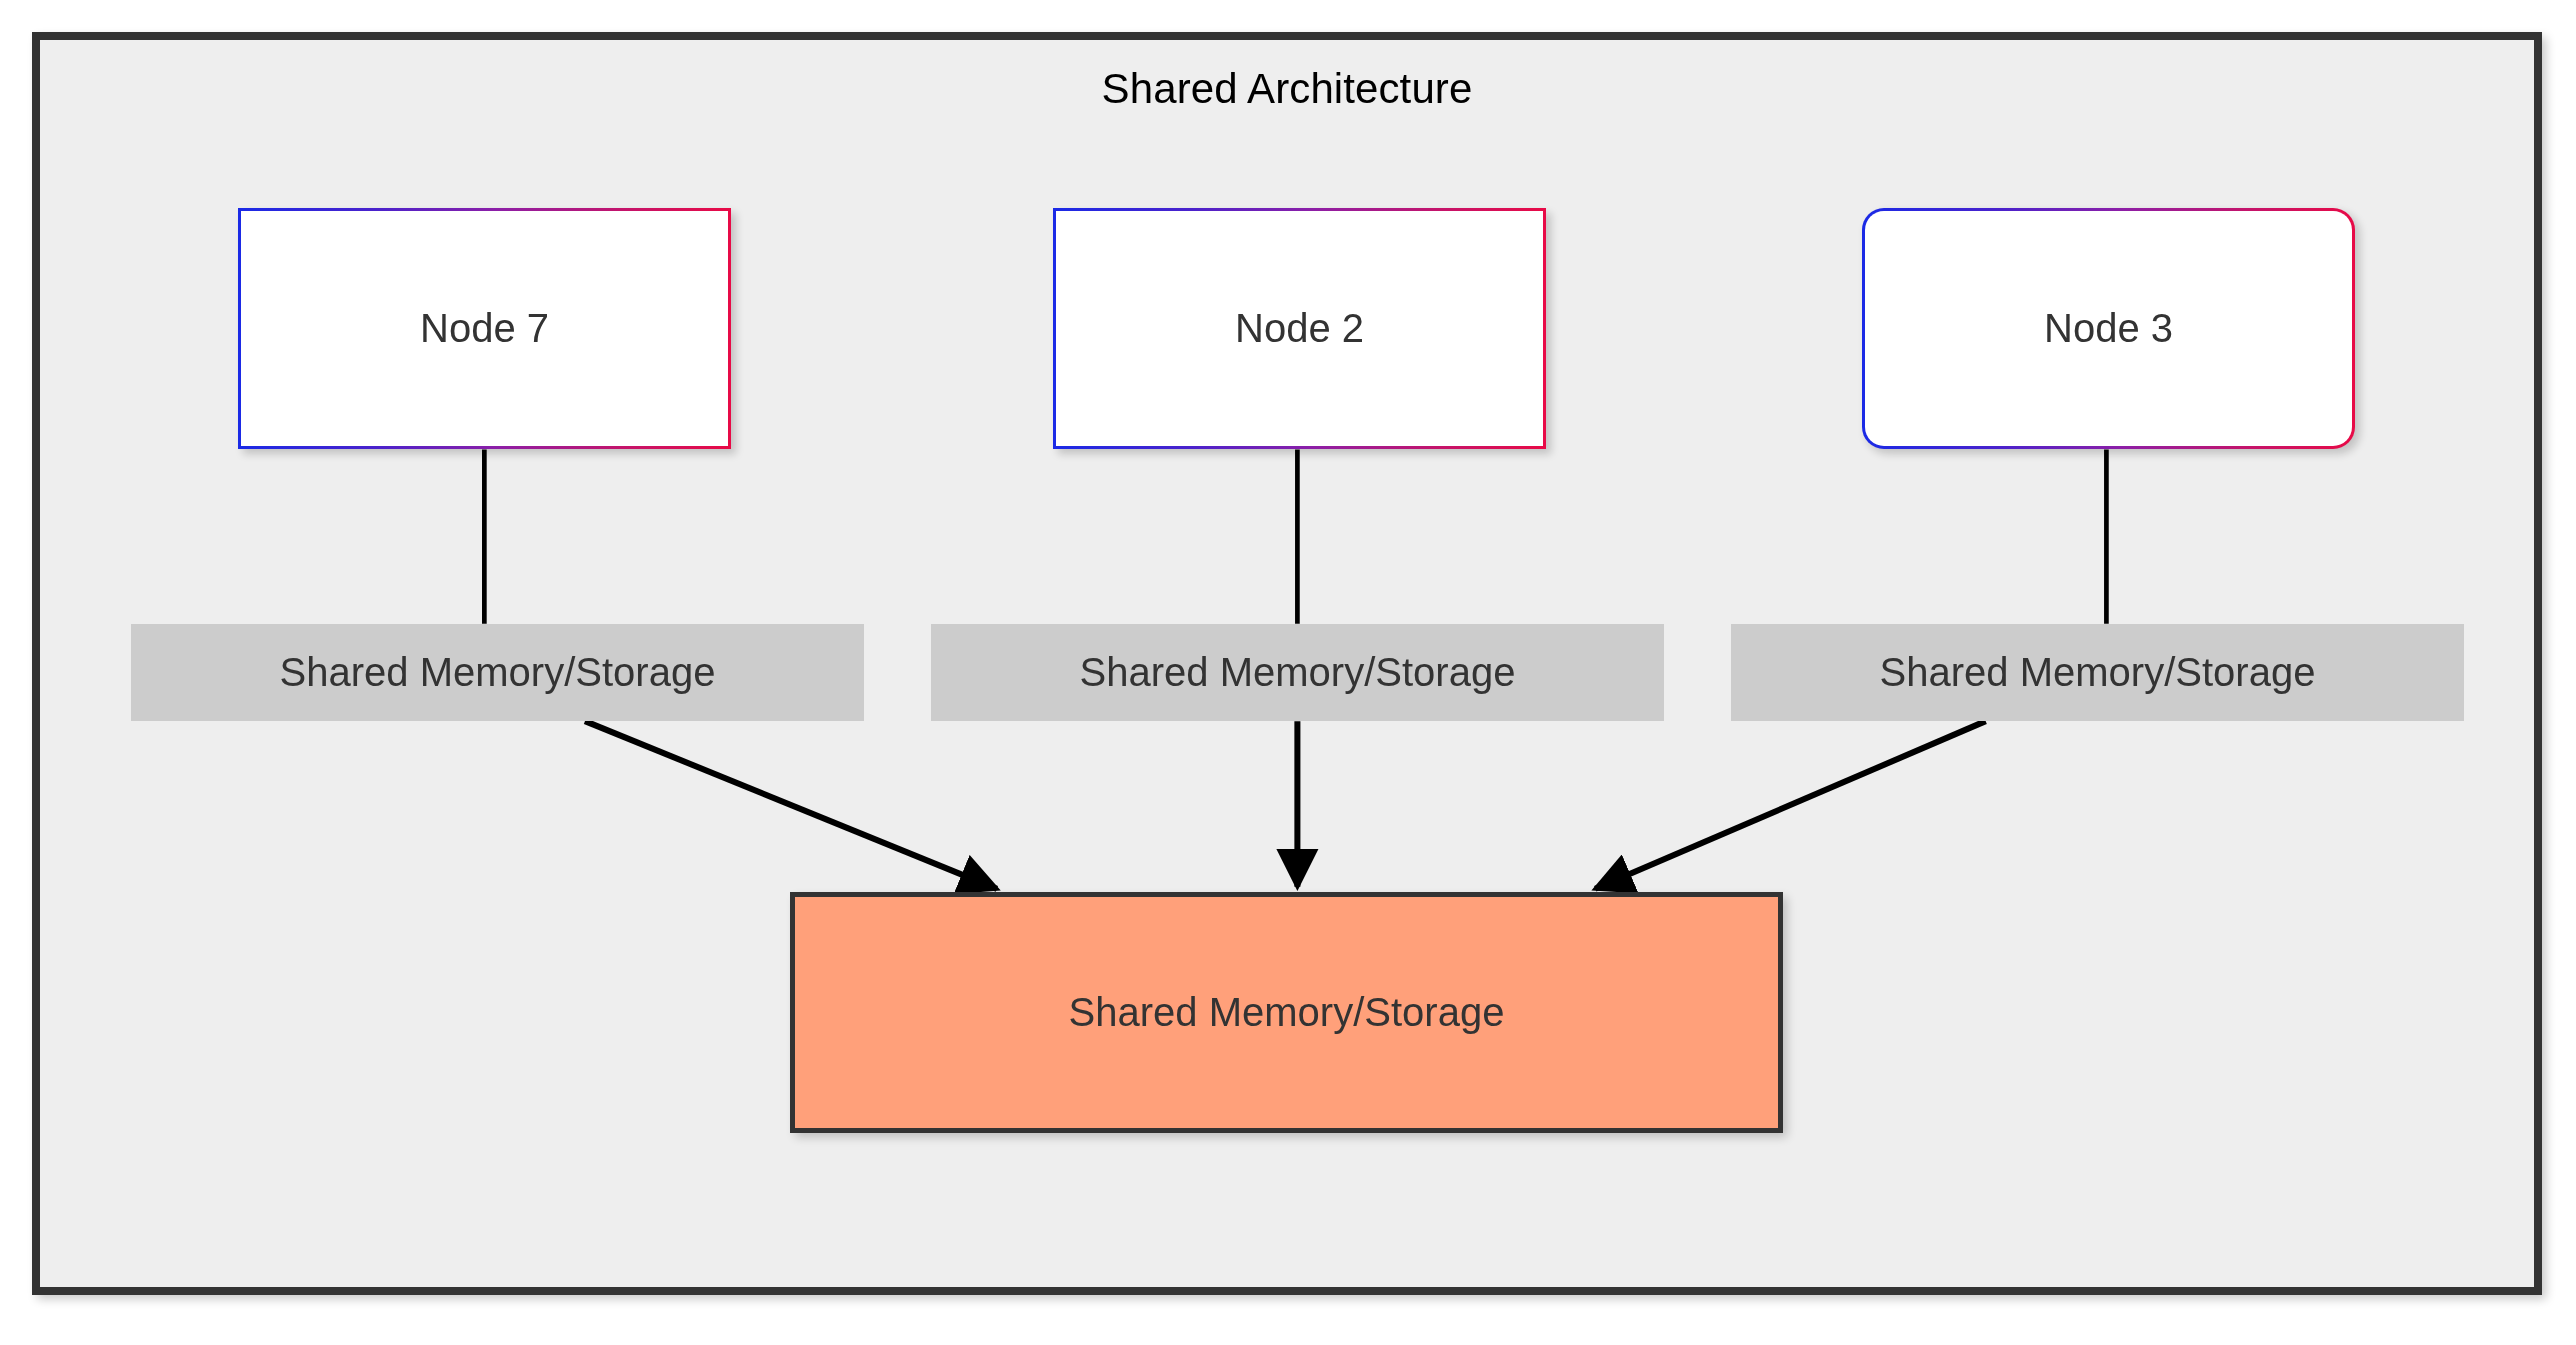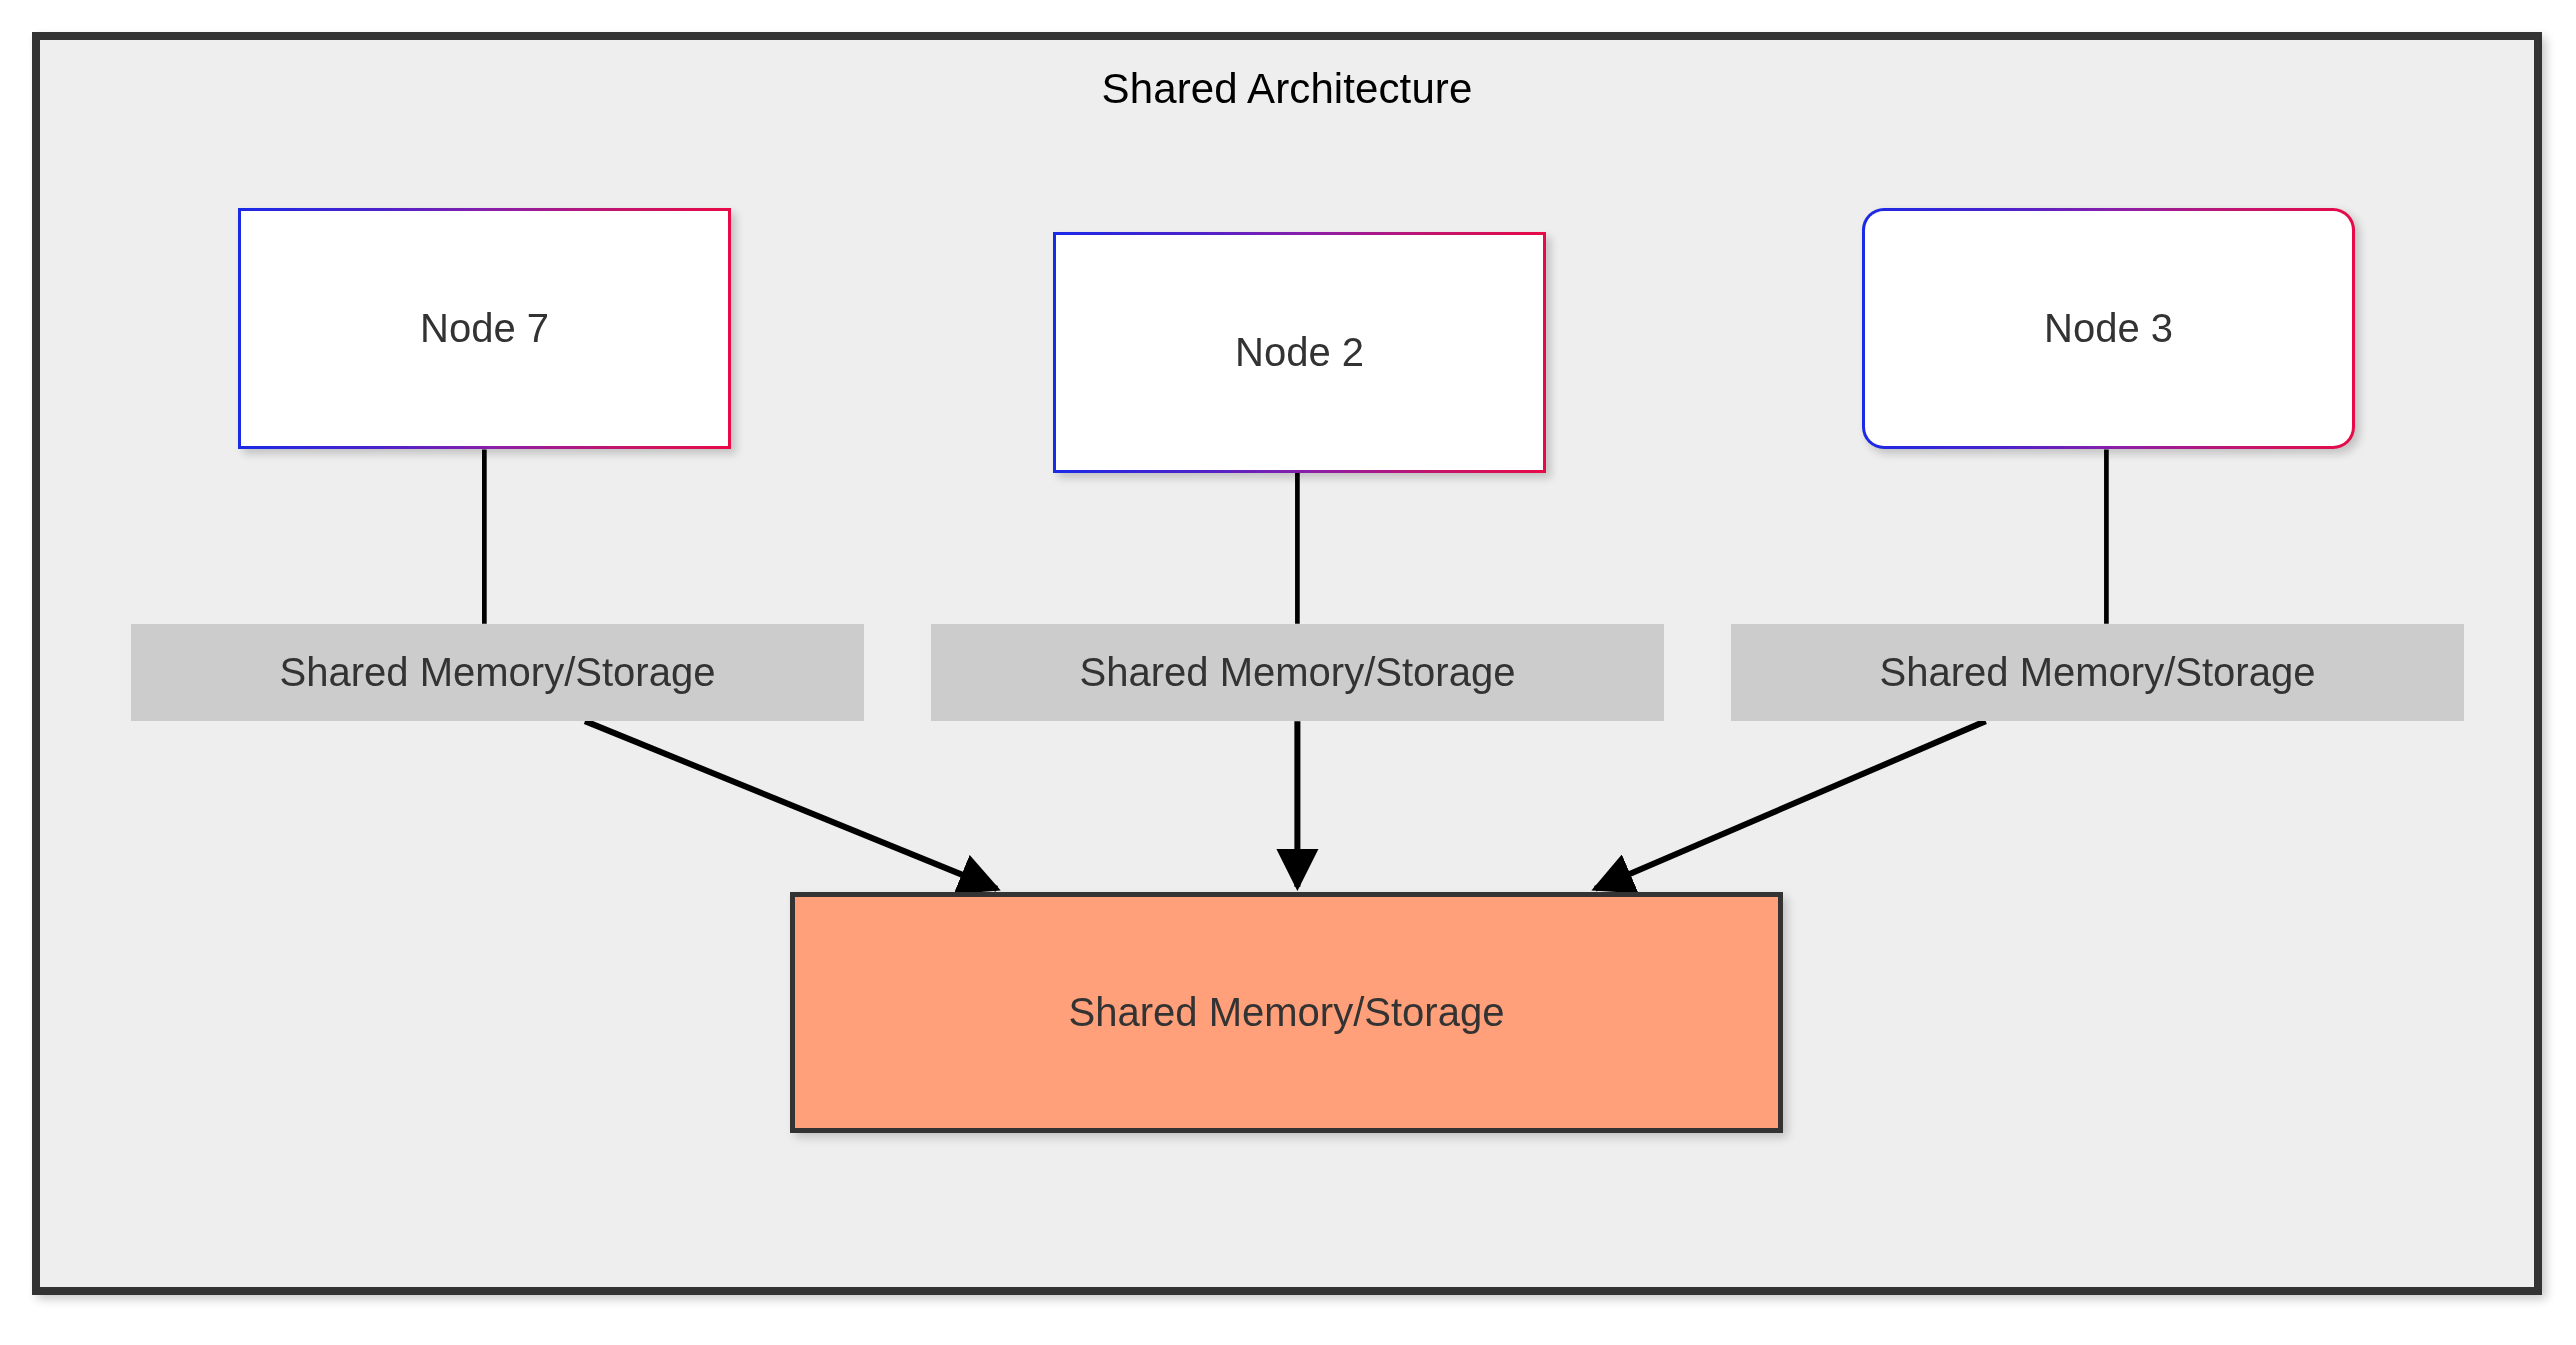--- a/index.html
+++ b/index.html
@@ -65,21 +65,21 @@
     background-origin: border-box;
     background-clip: padding-box, border-box;
   }
   .node-label {
     font-size: 40px;
     color: #333333;
     white-space: nowrap;
   }
 
   #node-1 { left: 238px;  top: 208px; width: 493px; height: 241px; }
-  #node-2 { left: 1053px; top: 208px; width: 493px; height: 241px; margin-top: 24px; }
+  #node-2 { left: 1053px; top: 208px; width: 493px; height: 241px; }
   #node-3 { left: 1862px; top: 208px; width: 493px; height: 241px; border-radius: 22px; }
 
   
   .edge-label {
     position: absolute;
     background: #cccccc;
     color: #333333;
     font-size: 40px;
     line-height: 97px;
     height: 97px;

